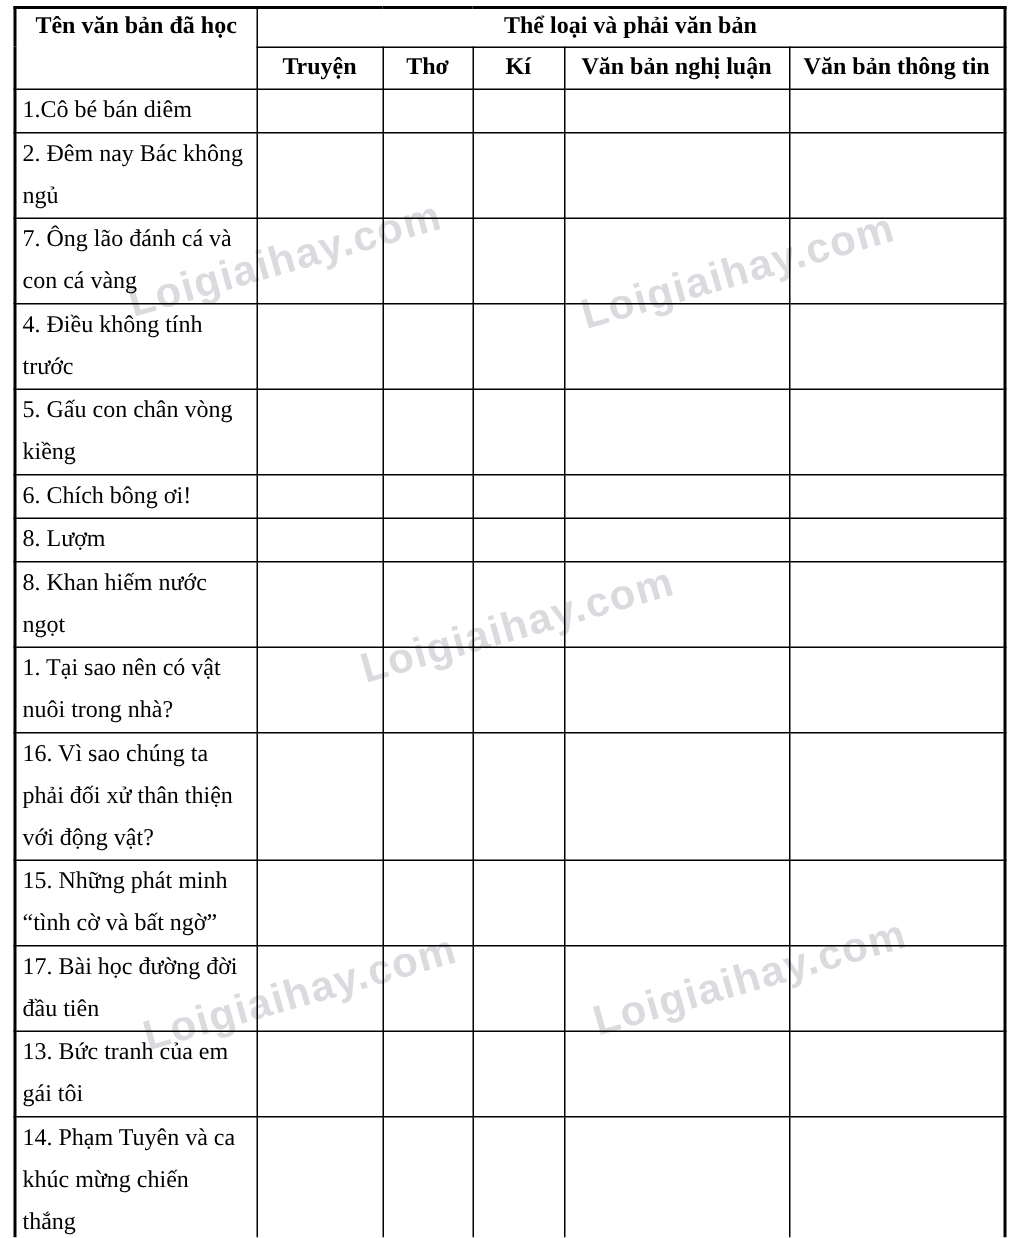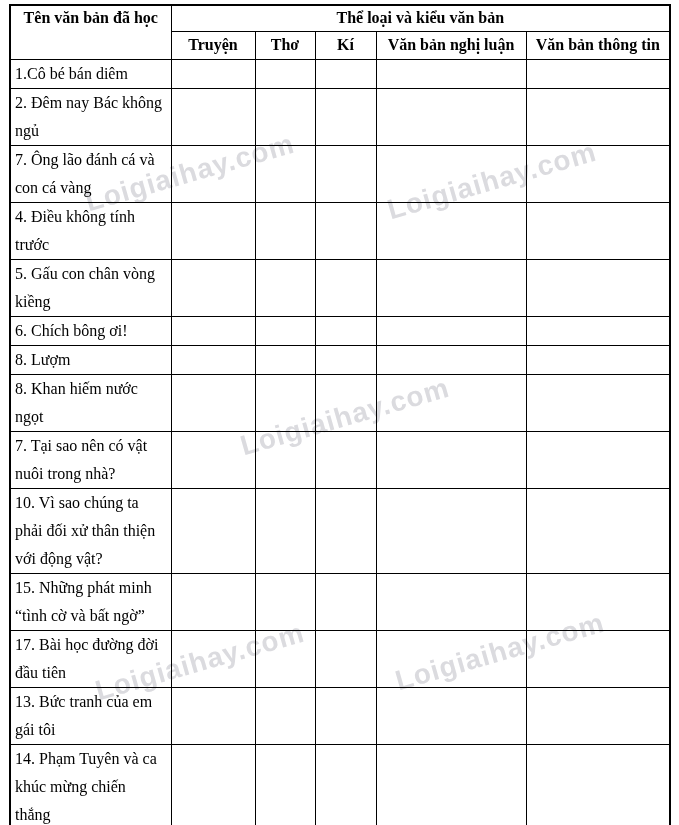--- a/index.html
+++ b/index.html
@@ -97,21 +97,21 @@
       <col style="width:161px">
       <col style="width:84px">
       <col style="width:60px">
       <col style="width:61px">
       <col style="width:150px">
       <col style="width:144px">
     </colgroup>
     <thead>
       <tr class="hrow1">
         <th rowspan="2" class="title-col-header">Tên văn bản đã học</th>
-        <th colspan="5" class="group-header">Thể loại và kiểu văn bản</th>
+        <th colspan="5" class="group-header">Thể loại và phải văn bản</th>
       </tr>
       <tr class="hrow2">
         <th>Truyện</th>
         <th>Thơ</th>
         <th>Kí</th>
         <th>Văn bản nghị luận</th>
         <th>Văn bản thông tin</th>
       </tr>
     </thead>
     <tbody id="table-body">
@@ -178,30 +178,30 @@
         <tr>
           <td class="title-cell">8. Khan hiếm nước
 ngọt</td>
           <td></td>
           <td></td>
           <td></td>
           <td></td>
           <td></td>
         </tr>
         <tr>
-          <td class="title-cell">7. Tại sao nên có vật
+          <td class="title-cell">1. Tại sao nên có vật
 nuôi trong nhà?</td>
           <td></td>
           <td></td>
           <td></td>
           <td></td>
           <td></td>
         </tr>
         <tr>
-          <td class="title-cell">10. Vì sao chúng ta
+          <td class="title-cell">16. Vì sao chúng ta
 phải đối xử thân thiện
 với động vật?</td>
           <td></td>
           <td></td>
           <td></td>
           <td></td>
           <td></td>
         </tr>
         <tr>
           <td class="title-cell">15. Những phát minh

